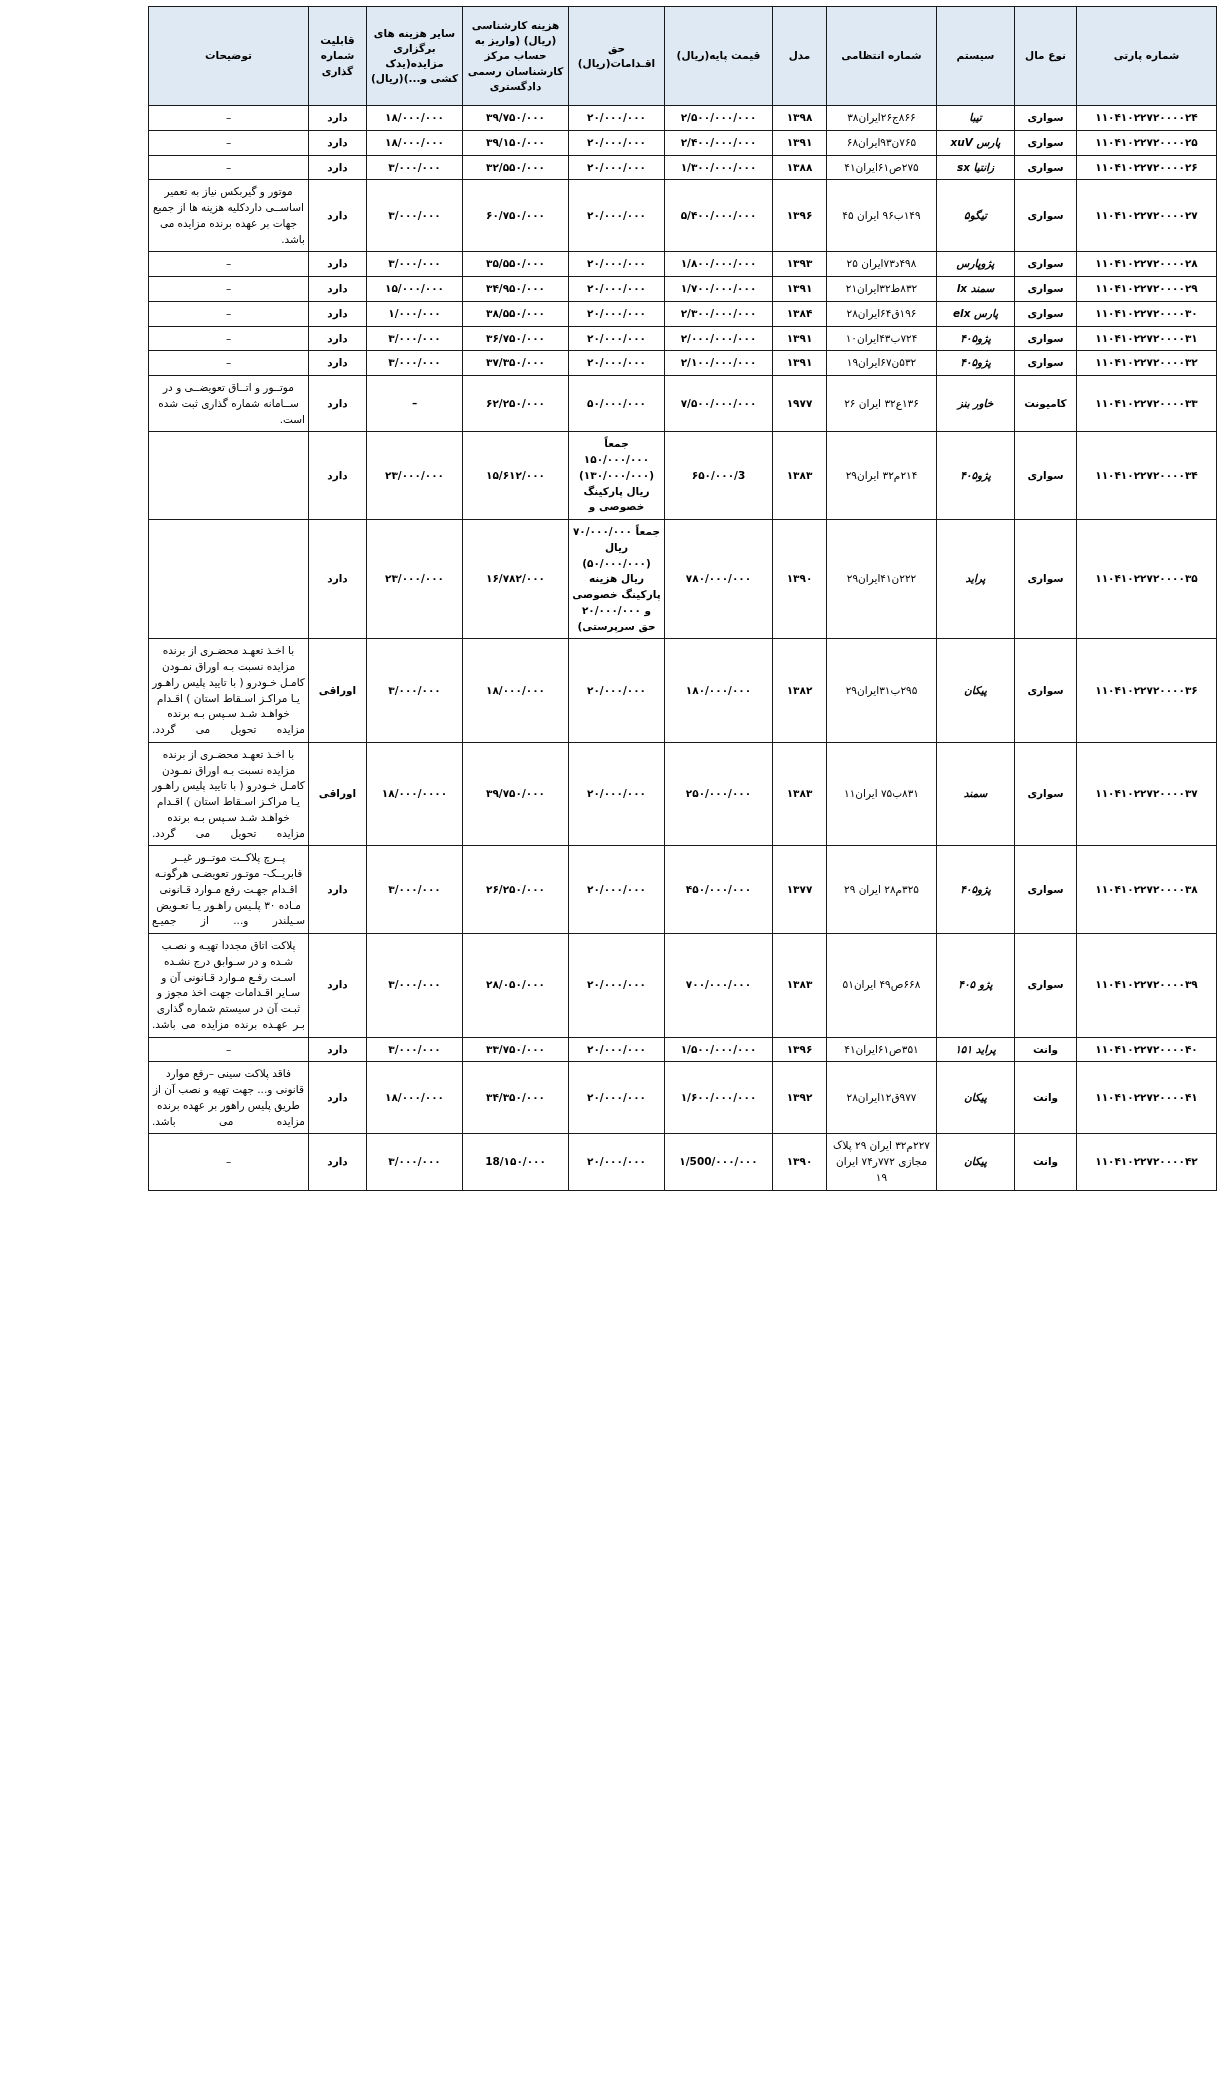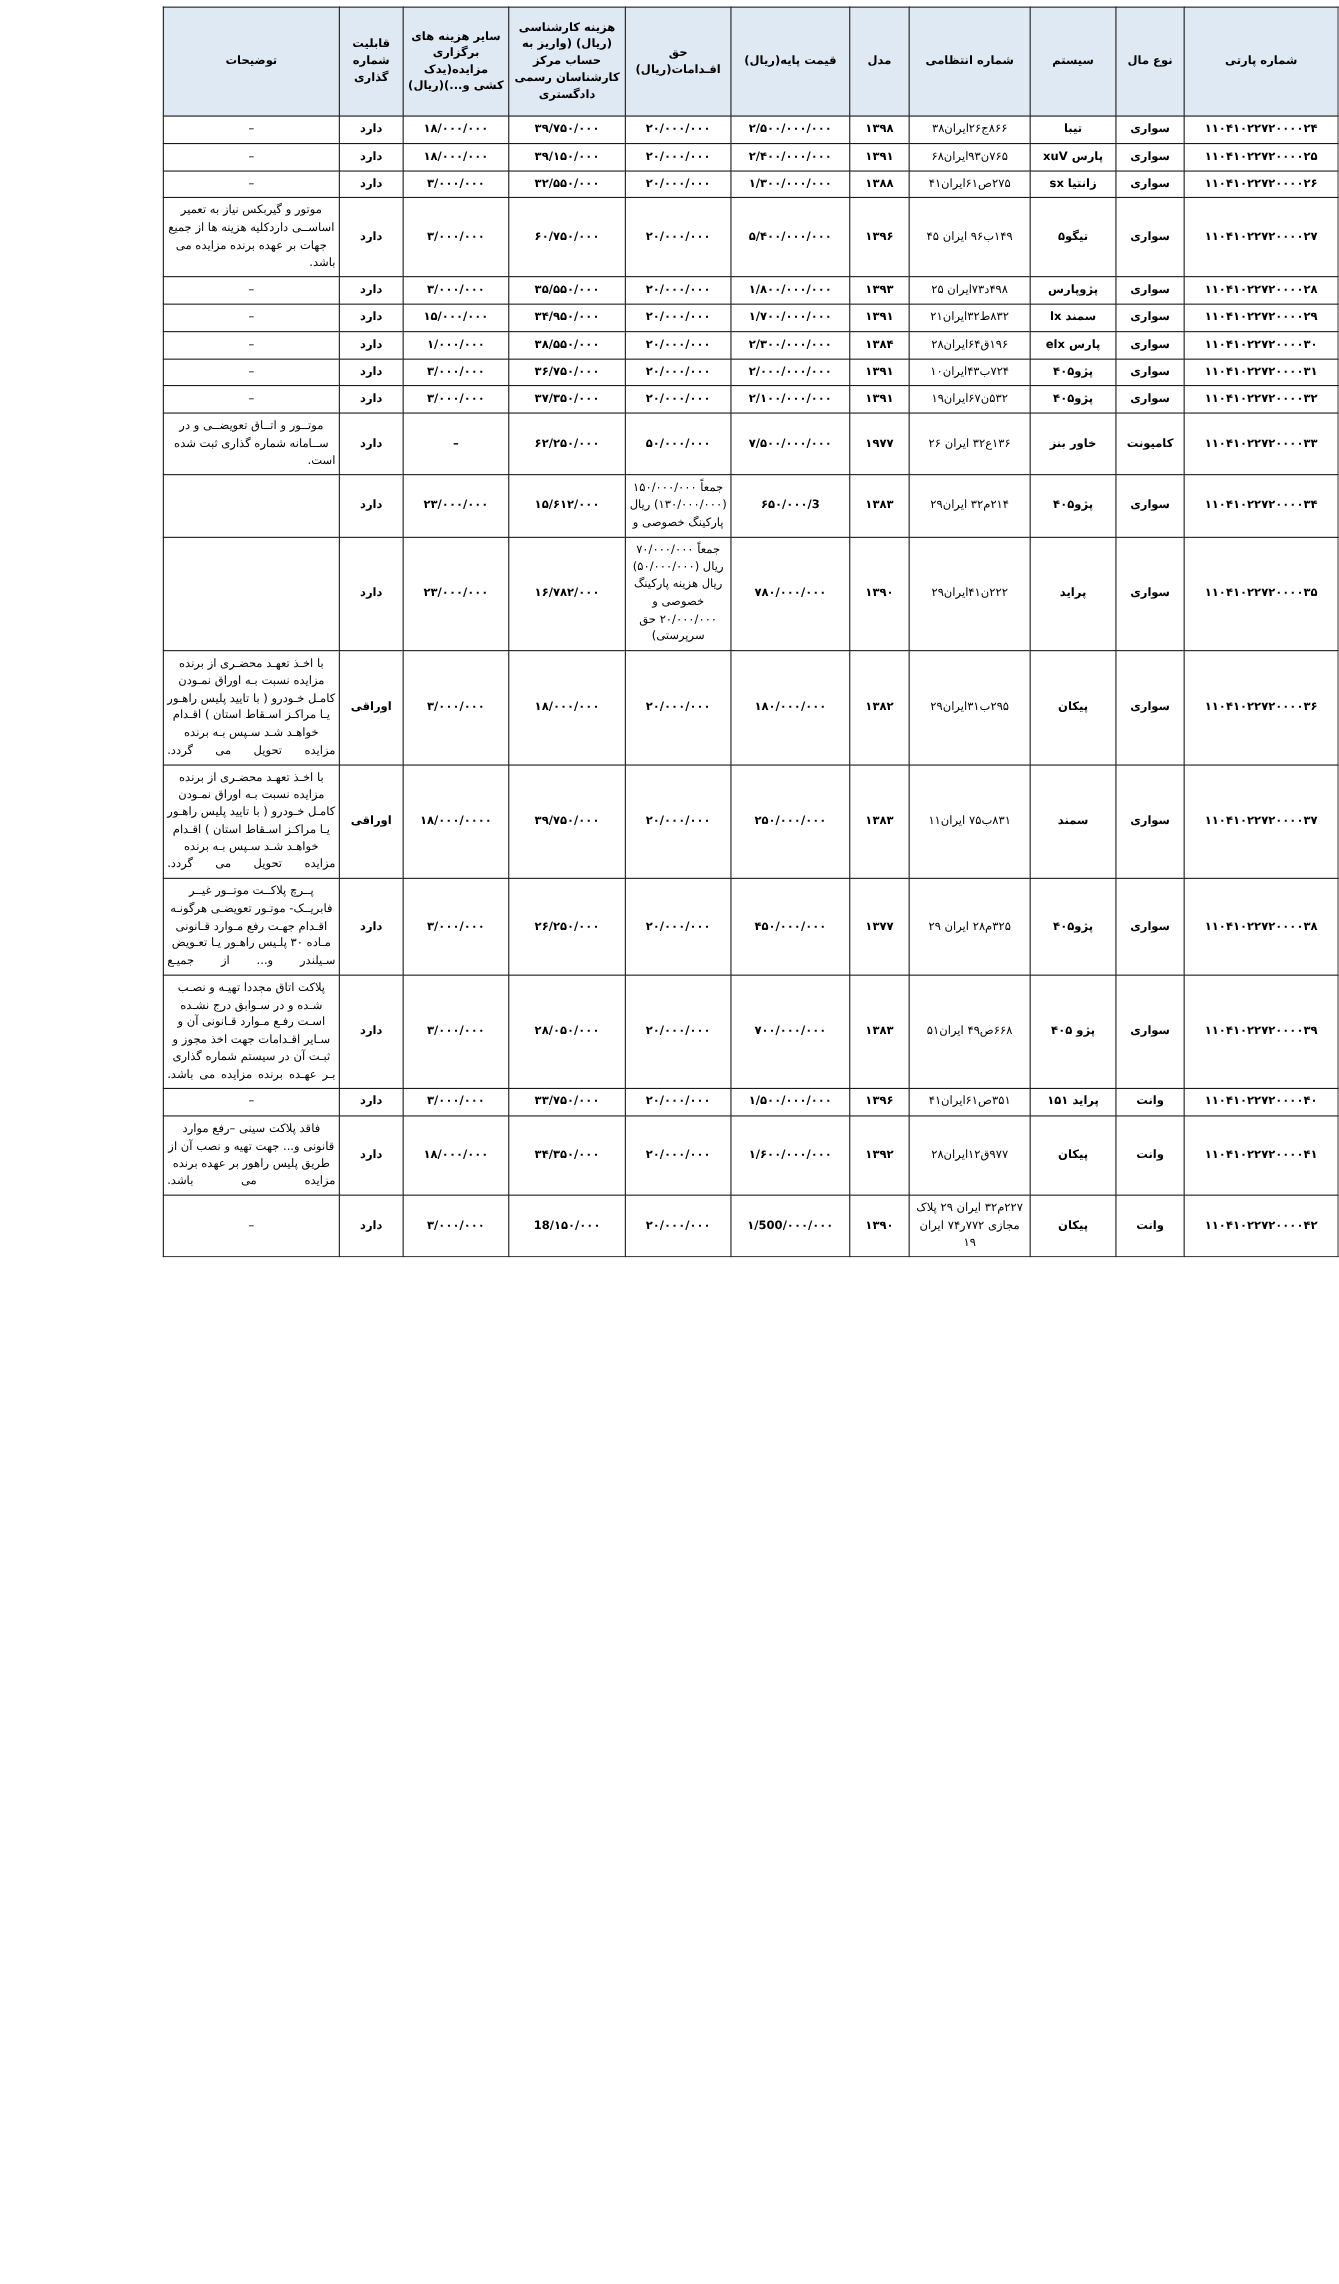--- a/index.html
+++ b/index.html
@@ -55,23 +55,24 @@
     font-weight: bold;
   }
   td.part {
     font-weight: bold;
     font-size: 11px;
     letter-spacing: 0.2px;
     margin-left: 25px;
   }
   td.sys {
     font-weight: bold;
+    font-style: italic;
   }
   td.multi {
-    font-weight: normal;
+    font-weight: bold;
     font-size: 10px;
     line-height: 1.6;
   }
   td.plate {
     font-weight: normal;
     line-height: 1.7;
   }
   .lat {
     font-family: "DejaVu Sans", "Liberation Sans", sans-serif;
     direction: ltr;

